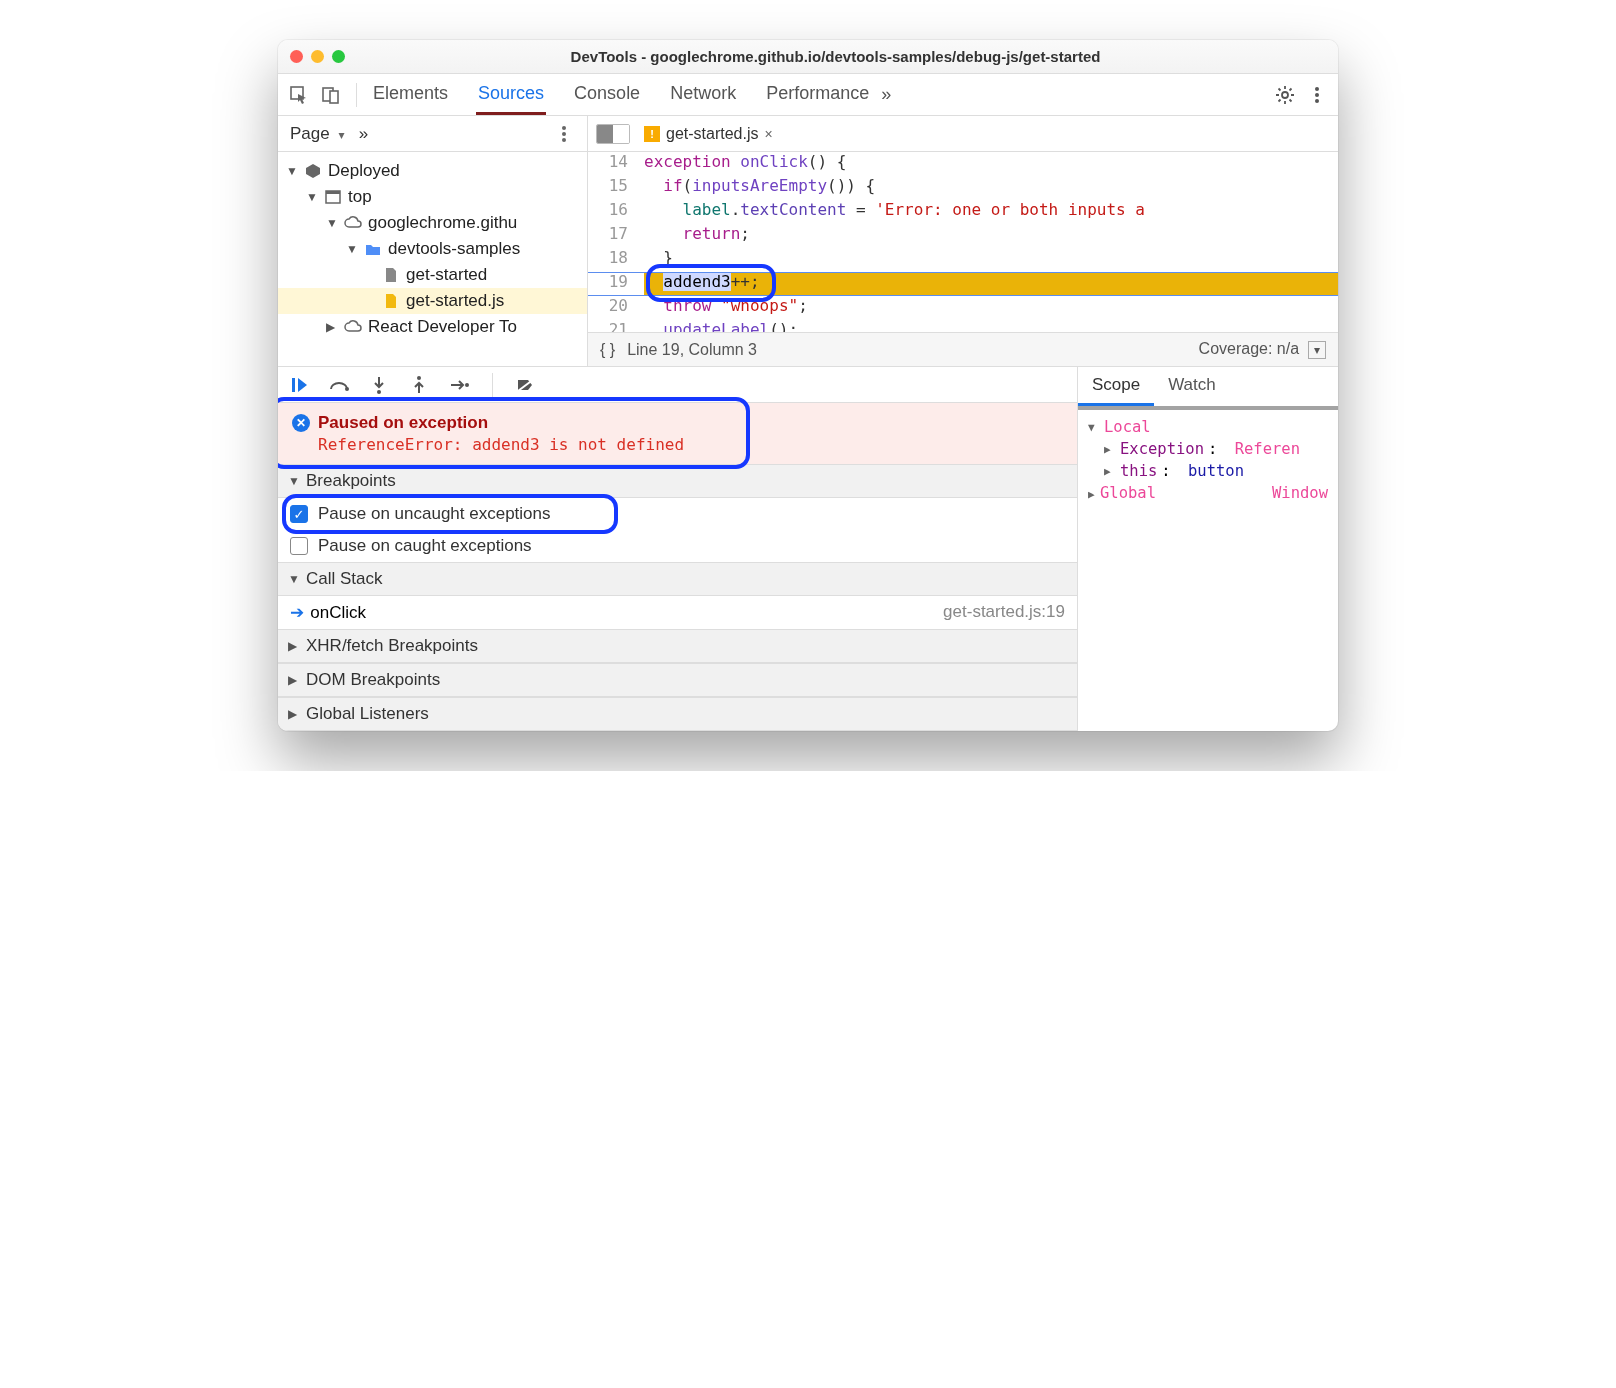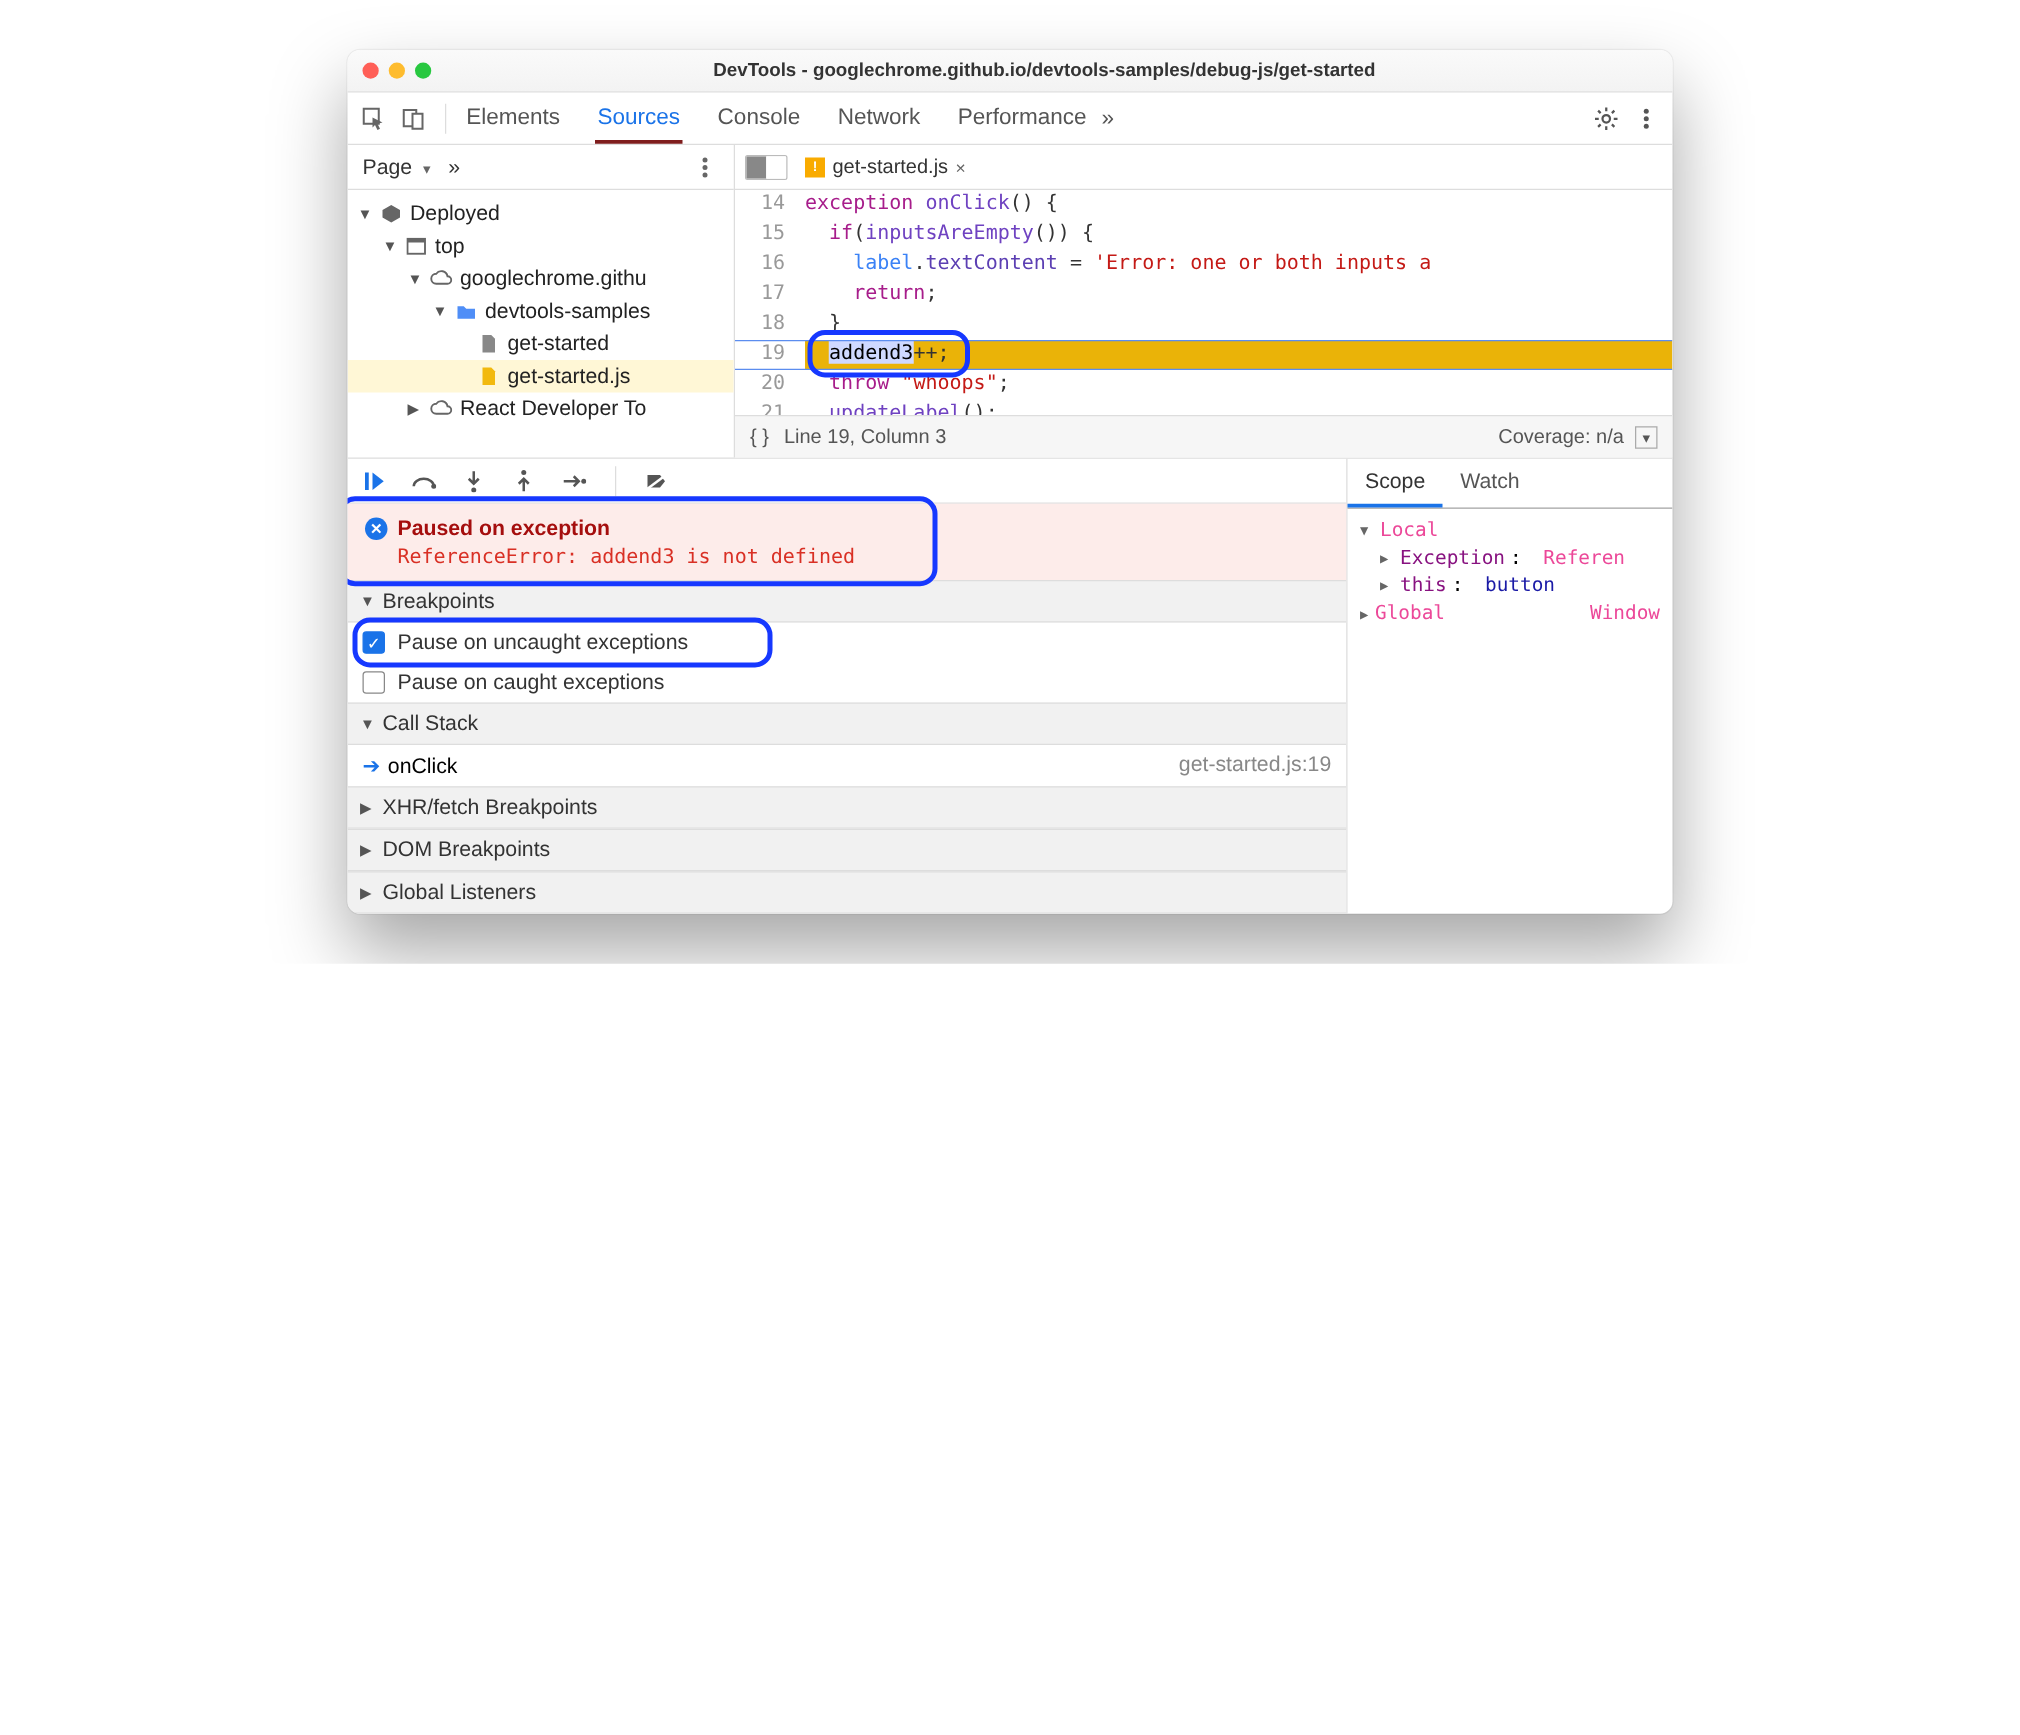--- a/index.html
+++ b/index.html
@@ -84,21 +84,21 @@
   .gutter { position:absolute; left:0; top:0; width:48px; text-align:right; color:#999; padding-right:8px;}
   .lines { margin-left:56px; }
   .line { height:24px; white-space:pre; position:relative;}
   .hl-line { background: #eab308; }
   .hl-line::before, .hl-line::after {
     content:""; position:absolute; left:-56px; right:0; height:1px; background:#5b8def;
   }
   .hl-line::before{ top:0;} .hl-line::after{ bottom:0;}
   .kw { color:#a71d8b; } 
   .fn { color:#6f42c1; }
-  .id { color:#3b82f6; }
+  .id { color:#0f766e; }
   .str { color:#c41a16; }
   .txt { color:#333; }
   .prop { color:#5c3fb3; }
 
   .blue-ring { position:absolute; border:4px solid #1638ff; border-radius:14px; pointer-events:none; z-index:5;}
 
   .statusbar {
     height:34px; border-top:1px solid #ddd; display:flex; align-items:center;
     padding:0 12px; font-size:16px; color:#555; justify-content:space-between;
     background:#f6f6f6;
@@ -127,21 +127,21 @@
     padding:6px 10px; font-size:17px; color:#333; display:flex; align-items:center; gap:6px;
   }
   .sect-row { padding:6px 12px; font-size:17px; color:#333; display:flex; align-items:center; gap:10px;}
   .chk { width:18px;height:18px;border:1px solid #888;border-radius:3px;display:inline-flex;align-items:center;justify-content:center;background:#fff;}
   .chk.checked{ background:#1a73e8;border-color:#1a73e8;color:#fff;font-size:13px;}
   .callrow { display:flex; justify-content:space-between; padding:6px 12px; font-size:17px;}
   .callrow .arrow{ color:#1a73e8; margin-right:6px;}
   .loc { color:#888;}
 
   .dbg-right { width:260px; font-size:17px;}
-  .dtabs { display:flex; border-bottom:1px solid #a3a3a3; }
+  .dtabs { display:flex; border-bottom:4px solid #a3a3a3; }
   .dtab { padding:8px 14px; color:#555;}
   .dtab.active{ color:#333; border-bottom:3px solid #1a73e8;}
   .scope-body { padding:6px 4px; font-family: Menlo, Consolas, monospace; font-size:15.5px;}
   .srow { padding:2px 6px; display:flex; gap:4px; align-items:center; white-space:nowrap; overflow:hidden;}
   .stri { font-size:11px; color:#666; width:12px; display:inline-block;}
   .skey { color:#881280;}
   .sval-id { color:#1a1aa6;}
   .sval-txt{ color:#ec4899;}
   .global-row{ display:flex; justify-content:space-between; padding:2px 6px;}
 

